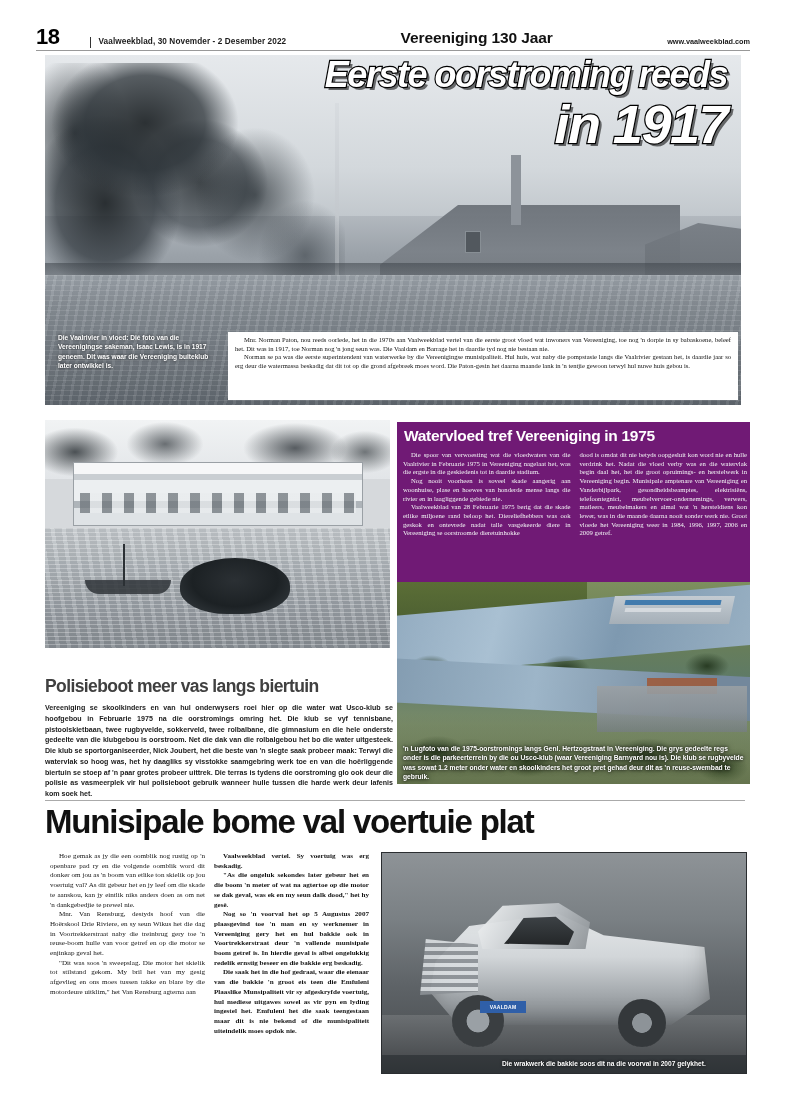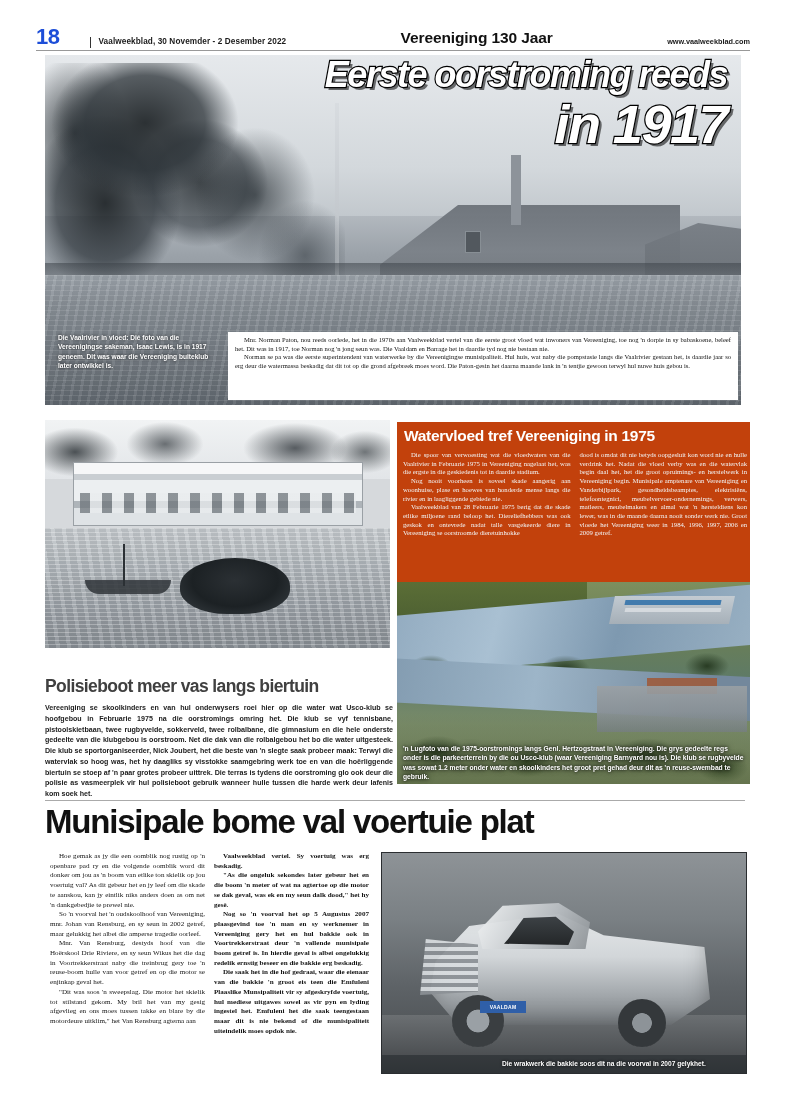--- a/index.html
+++ b/index.html
@@ -22,21 +22,21 @@
     position: absolute;
     left: 36px; top: 24px;
     width: 714px; height: 24px;
     display: flex;
     align-items: flex-end;
   }
   .page-number {
     font-size: 22px;
     font-weight: bold;
     line-height: 22px;
-    color: #1d4ed8;
+    color: #000000;
     letter-spacing: -0.5px;
     padding-right: 8px;
   }
   .masthead-date {
     font-size: 8.2px;
     font-weight: bold;
     color: #1a1a1a;
     border-left: 1px solid #333;
     padding-left: 7px;
     padding-bottom: 2px;
@@ -273,21 +273,21 @@
     line-height: 1.52;
     color: #1b1b1b;
     text-align: justify;
   }
 
   
   .vloed-box {
     position: absolute;
     left: 397px; top: 422px;
     width: 353px; height: 362px;
-    background: #c2410c;
+    background: #701a75;
     overflow: hidden;
   }
   .vloed-head {
     position: absolute;
     left: 7px; top: 6px;
     width: 340px;
     font-size: 15.5px;
     font-weight: bold;
     color: #ffffff;
     letter-spacing: -0.3px;
@@ -571,21 +571,20 @@
     </div>
 
     <div class="vloed-caption">'n Lugfoto van die 1975-oorstromings langs Genl. Hertzogstraat in Vereeniging. Die grys gedeelte regs onder is die parkeerterrein by die ou Usco-klub (waar Vereeniging Barnyard nou is). Die klub se rugbyvelde was sowat 1.2 meter onder water en skoolkinders het groot pret gehad deur dit as 'n reuse-swembad te gebruik.</div>
   </div>
 
   <div class="muni-rule"></div>
   <h1 class="muni-head">Munisipale bome val voertuie plat</h1>
 
   <div class="muni-col c1">
     <p>Hoe gemak as jy die een oomblik nog rustig op 'n openbare pad ry en die volgende oomblik word dit donker om jou as 'n boom van etlike ton skielik op jou voertuig val? As dit gebeur het en jy leef om die skade te aanskou, kan jy eintlik niks anders doen as om net 'n dankgebedjie te prewel nie.</p>
-    <p>So 'n voorval het 'n oudskoolhoof van Vereeniging, mnr. Johan van Rensburg, en sy seun in 2002 getref, maar gelukkig het albei die amperse tragedie oorleef.</p>
     <p>Mnr. Van Rensburg, destyds hoof van die Hoërskool Drie Riviere, en sy seun Wikus het die dag in Voortrekkerstraat naby die treinbrug gery toe 'n reuse-boom hulle van voor getref en op die motor se enjinkap geval het.</p>
     <p>"Dit was soos 'n sweepslag. Die motor het skielik tot stilstand gekom. My bril het van my gesig afgevlieg en ons moes tussen takke en blare by die motordeure uitklim," het Van Rensburg agterna aan</p>
   </div>
 
   <div class="muni-col c2">
     <p>Vaalweekblad vertel. Sy voertuig was erg beskadig.</p>
     <p>"As die ongeluk sekondes later gebeur het en die boom 'n meter of wat na agtertoe op die motor se dak geval, was ek en my seun dalk dood," het hy gesê.</p>
     <p>Nog so 'n voorval het op 5 Augustus 2007 plaasgevind toe 'n man en sy werknemer in Vereeniging gery het en hul bakkie ook in Voortrekkerstraat deur 'n vallende munisipale boom getref is. In hierdie geval is albei ongelukkig redelik ernstig beseer en die bakkie erg beskadig.</p>
     <p>Die saak het in die hof gedraai, waar die eienaar van die bakkie 'n groot eis teen die Emfuleni Plaaslike Munsipaliteit vir sy afgeskryfde voertuig, hul mediese uitgawes sowel as vir pyn en lyding ingestel het. Emfuleni het die saak teengestaan maar dit is nie bekend of die munisipaliteit uiteindelik moes opdok nie.</p>
   </div>

